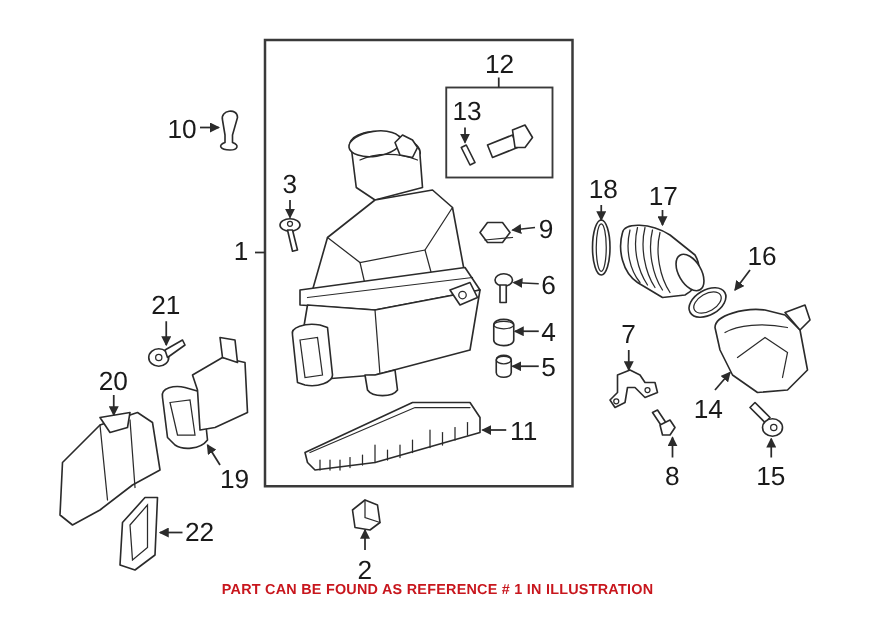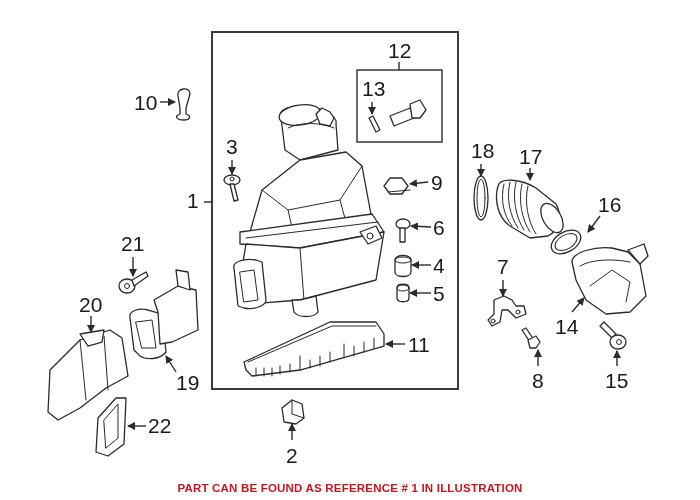--- a/index.html
+++ b/index.html
@@ -4,21 +4,21 @@
 <style>
   html, body { margin:0; padding:0; background:#ffffff; }
   body { width:700px; height:500px; position:relative; overflow:hidden; font-family:"Liberation Sans", sans-serif; }
   svg.diagram { position:absolute; left:0; top:0; width:700px; height:500px; }
   .lbl { font-family:"Liberation Sans", sans-serif; font-size:21px; fill:#1a1a1a; }
   .part { fill:#ffffff; stroke:#2b2b2b; stroke-width:1.3; stroke-linejoin:round; stroke-linecap:round; }
   .thin { fill:none; stroke:#2b2b2b; stroke-width:1; stroke-linecap:round; }
   .ln { fill:none; stroke:#2b2b2b; stroke-width:1.4; }
   .box { fill:none; stroke:#3a3a3a; stroke-width:2; }
   .box2 { fill:none; stroke:#3a3a3a; stroke-width:1.5; }
-  .footer { position:absolute; left:0; top:482px; width:700px; text-align:center; font-size:11.5px; font-weight:bold; color:#c8161d; letter-spacing:0.2px; }
+  .footer { position:absolute; left:0; top:466px; width:700px; text-align:center; font-size:11.5px; font-weight:bold; color:#c8161d; letter-spacing:0.2px; }
 </style>
 </head>
 <body>
 
 <svg class="diagram" viewBox="0 0 700 500" xmlns="http://www.w3.org/2000/svg">
   <defs>
     <marker id="arr" markerWidth="8" markerHeight="8" refX="7" refY="4" orient="auto" markerUnits="userSpaceOnUse">
       <path d="M0,0 L8,4 L0,8 z" fill="#2b2b2b"></path>
     </marker>
   </defs>

